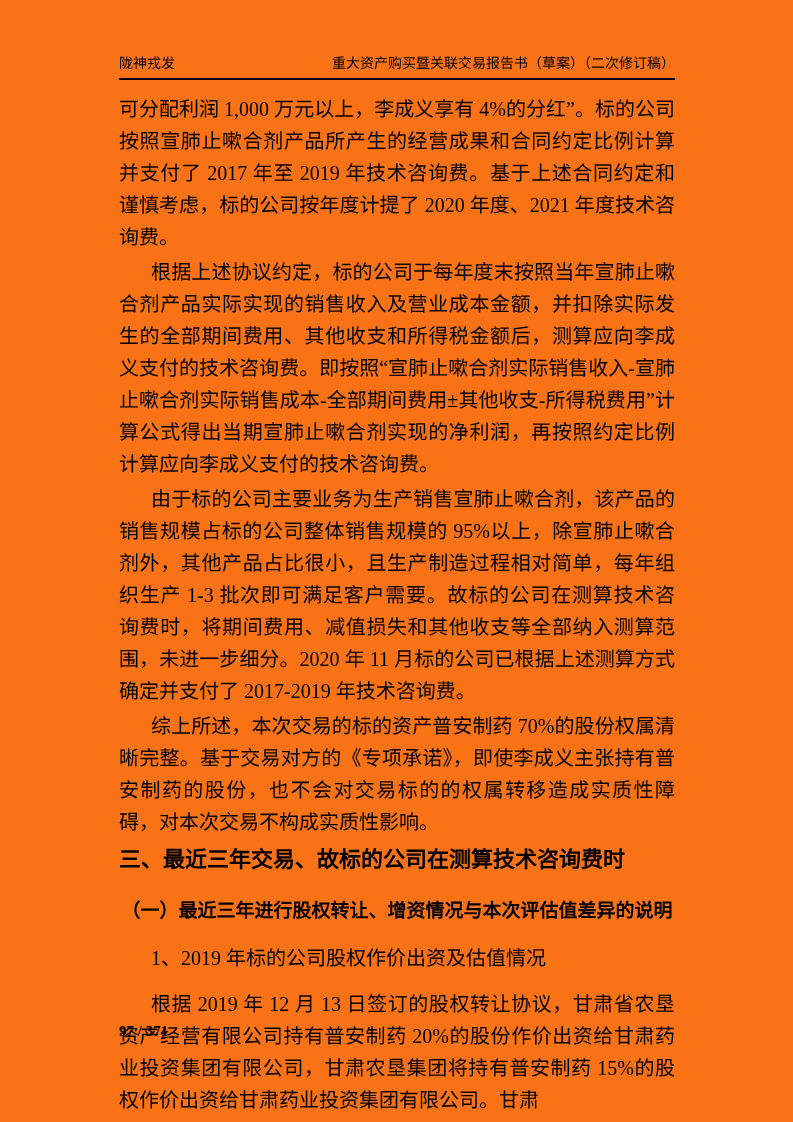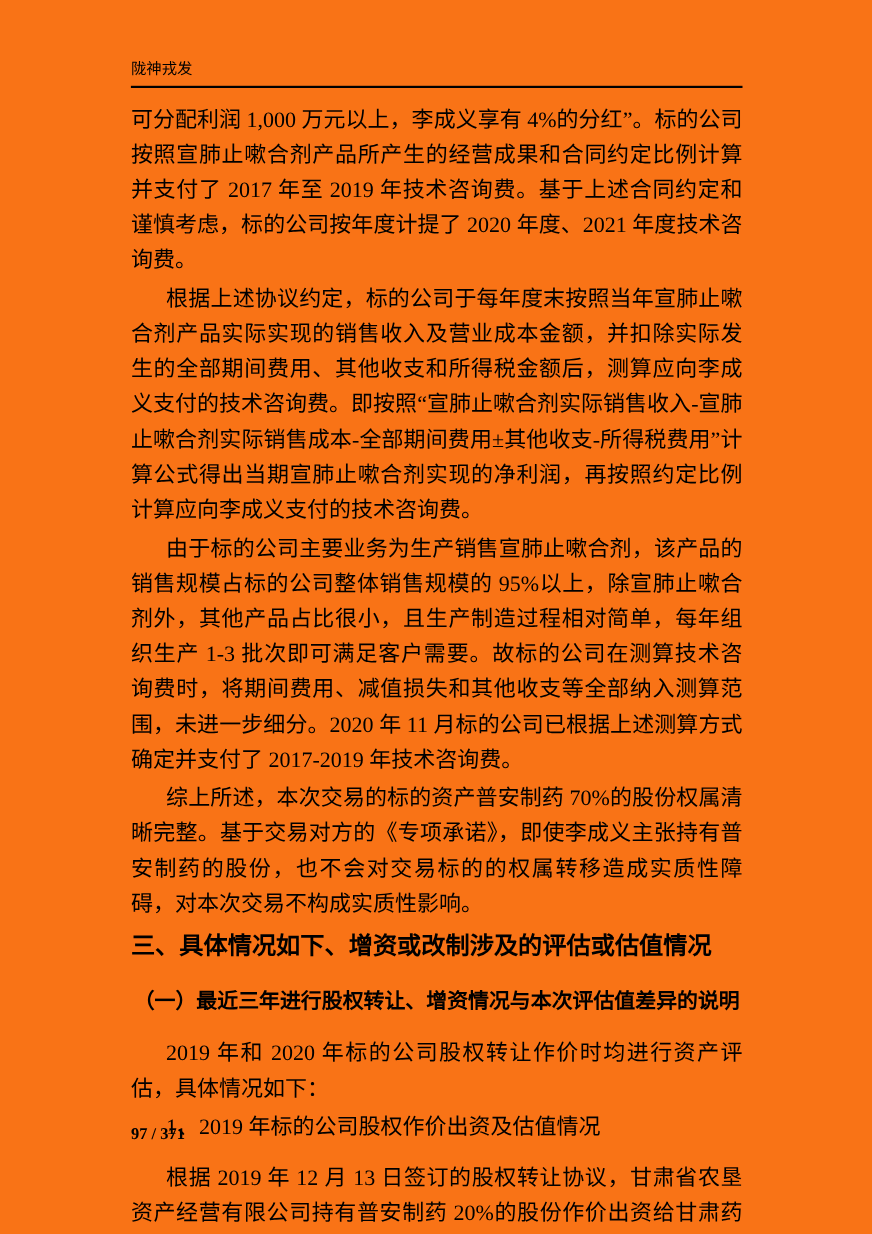--- a/index.html
+++ b/index.html
@@ -83,37 +83,37 @@
     line-height: 20px;
   }
 </style>
 </head>
 <body>
 
 <div class="page">
 
   <div class="page-header">
     <span class="ht">陇神戎发</span>
+    <span class="ht">重大资产购买暨关联交易报告书（草案）（二次修订稿）</span>
   </div>
 
   <div class="content">
 
     <p class="para no-indent">可分配利润 1,000 万元以上，李成义享有 4%的分红”。标的公司按照宣肺止嗽合剂产品所产生的经营成果和合同约定比例计算并支付了 2017 年至 2019 年技术咨询费。基于上述合同约定和谨慎考虑，标的公司按年度计提了 2020 年度、2021 年度技术咨询费。</p>
 
     <p class="para">根据上述协议约定，标的公司于每年度末按照当年宣肺止嗽合剂产品实际实现的销售收入及营业成本金额，并扣除实际发生的全部期间费用、其他收支和所得税金额后，测算应向李成义支付的技术咨询费。即按照“宣肺止嗽合剂实际销售收入-宣肺止嗽合剂实际销售成本-全部期间费用±其他收支-所得税费用”计算公式得出当期宣肺止嗽合剂实现的净利润，再按照约定比例计算应向李成义支付的技术咨询费。</p>
 
     <p class="para">由于标的公司主要业务为生产销售宣肺止嗽合剂，该产品的销售规模占标的公司整体销售规模的 95%以上，除宣肺止嗽合剂外，其他产品占比很小，且生产制造过程相对简单，每年组织生产 1-3 批次即可满足客户需要。故标的公司在测算技术咨询费时，将期间费用、减值损失和其他收支等全部纳入测算范围，未进一步细分。2020 年 11 月标的公司已根据上述测算方式确定并支付了 2017-2019 年技术咨询费。</p>
 
     <p class="para">综上所述，本次交易的标的资产普安制药 70%的股份权属清晰完整。基于交易对方的《专项承诺》，即使李成义主张持有普安制药的股份，也不会对交易标的的权属转移造成实质性障碍，对本次交易不构成实质性影响。</p>
 
-    <div class="h1">三、具体情况如下、增资或改制涉及的评估或估值情况</div>
+    <div class="h1">三、最近三年交易、故标的公司在测算技术咨询费时</div>
 
     <div class="h2">（一）最近三年进行股权转让、增资情况与本次评估值差异的说明</div>
 
-    <p class="para">2019 年和 2020 年标的公司股权转让作价时均进行资产评估，具体情况如下：</p>
 
     <p class="para list-item">1、2019 年标的公司股权作价出资及估值情况</p>
 
     <p class="para">根据 2019 年 12 月 13 日签订的股权转让协议，甘肃省农垦资产经营有限公司持有普安制药 20%的股份作价出资给甘肃药业投资集团有限公司，甘肃农垦集团将持有普安制药 15%的股权作价出资给甘肃药业投资集团有限公司。甘肃</p>
 
   </div>
 
   <div class="page-footer">
     <span>97 / 371</span>
   </div>

